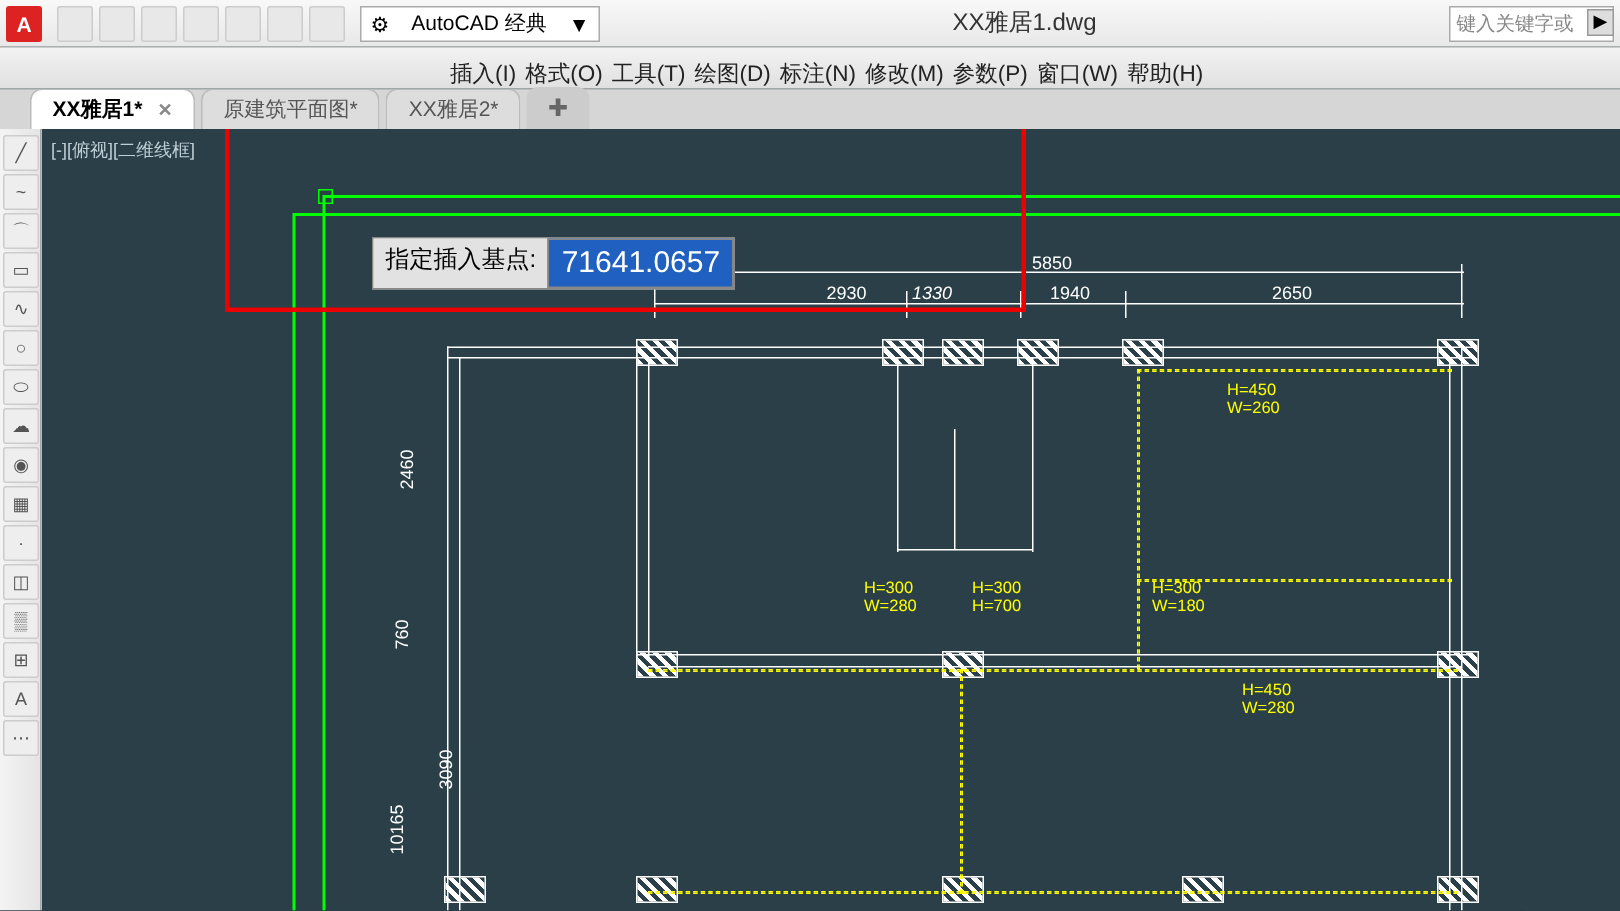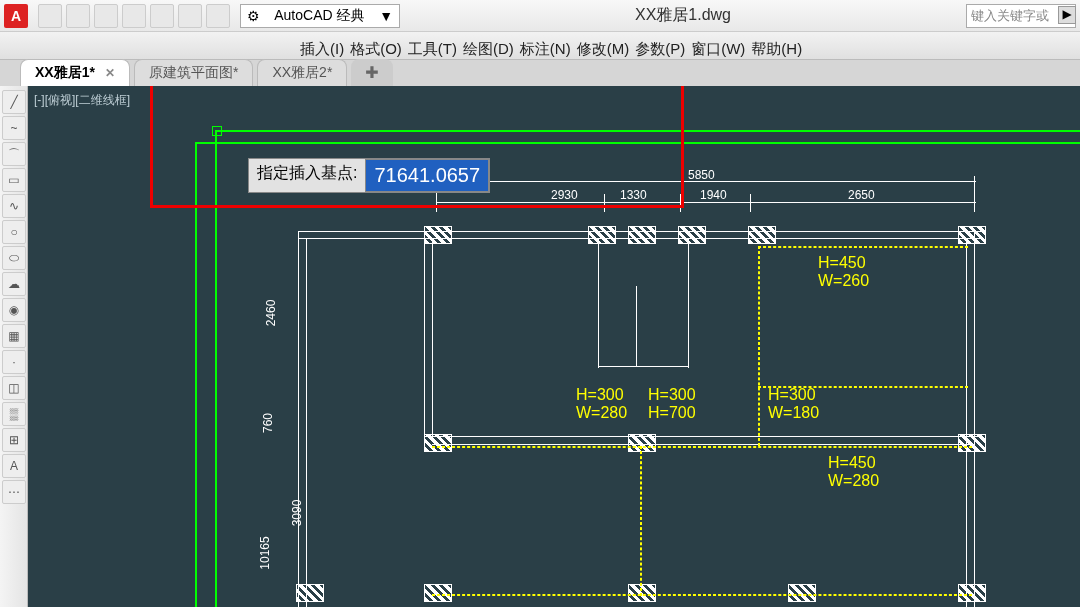--- a/index.html
+++ b/index.html
@@ -109,21 +109,21 @@
       overflow: hidden;
     }
     .view-label {
       position: absolute; top: 6px; left: 6px;
       color: #bfcfd6; font-size: 12px;
     }
     
     .gl { position: absolute; background: #00ff00; }
     .wl { position: absolute; background: #fff; }
     .yl { position: absolute; border: 1px dashed #ff0; }
-    .yt { position: absolute; color: #ff0; font-size: 16px; white-space: pre; }
+    .yt { position: absolute; color: #ff0; font-size: 11px; white-space: pre; }
     .pillar {
       position: absolute;
       background: repeating-linear-gradient(45deg,#fff 0 3px, transparent 3px 6px);
       border: 1px solid #fff;
     }
     .dim-line { position: absolute; border-top: 1px solid #fff; }
     .dim-tick { position: absolute; width: 1px; background: #fff; }
     .dim-text { position: absolute; color: #fff; font-size: 12px; }
     .cursor-box {
       position: absolute;
@@ -241,21 +241,21 @@
 
     <div class="dim-line" style="left:408px;top:95px;width:540px;"></div>
     <div class="dim-text" style="left:660px;top:82px;">5850</div>
     <div class="dim-line" style="left:408px;top:116px;width:540px;"></div>
     <div class="dim-tick" style="left:408px;top:90px;height:36px;"></div>
     <div class="dim-tick" style="left:576px;top:108px;height:18px;"></div>
     <div class="dim-tick" style="left:652px;top:108px;height:18px;"></div>
     <div class="dim-tick" style="left:722px;top:108px;height:18px;"></div>
     <div class="dim-tick" style="left:946px;top:90px;height:36px;"></div>
     <div class="dim-text" style="left:478px;top:102px;margin-left:45px;">2930</div>
-    <div class="dim-text" style="left:592px;top:102px;">1330</div>
+    <div class="dim-text" style="left:580px;top:102px;font-style:italic;">1330</div>
     <div class="dim-text" style="left:672px;top:102px;">1940</div>
     <div class="dim-text" style="left:820px;top:102px;">2650</div>
 
     <div class="dim-text" style="left:230px;top:220px;transform:rotate(-90deg);">2460</div>
     <div class="dim-text" style="left:230px;top:330px;transform:rotate(-90deg);">760</div>
     <div class="dim-text" style="left:220px;top:460px;transform:rotate(-90deg);">10165</div>
     <div class="dim-text" style="left:256px;top:420px;transform:rotate(-90deg);">3090</div>
 
     <div class="wl" style="left:270px;top:145px;width:684px;height:1px;"></div>
     <div class="wl" style="left:270px;top:152px;width:684px;height:1px;"></div>

